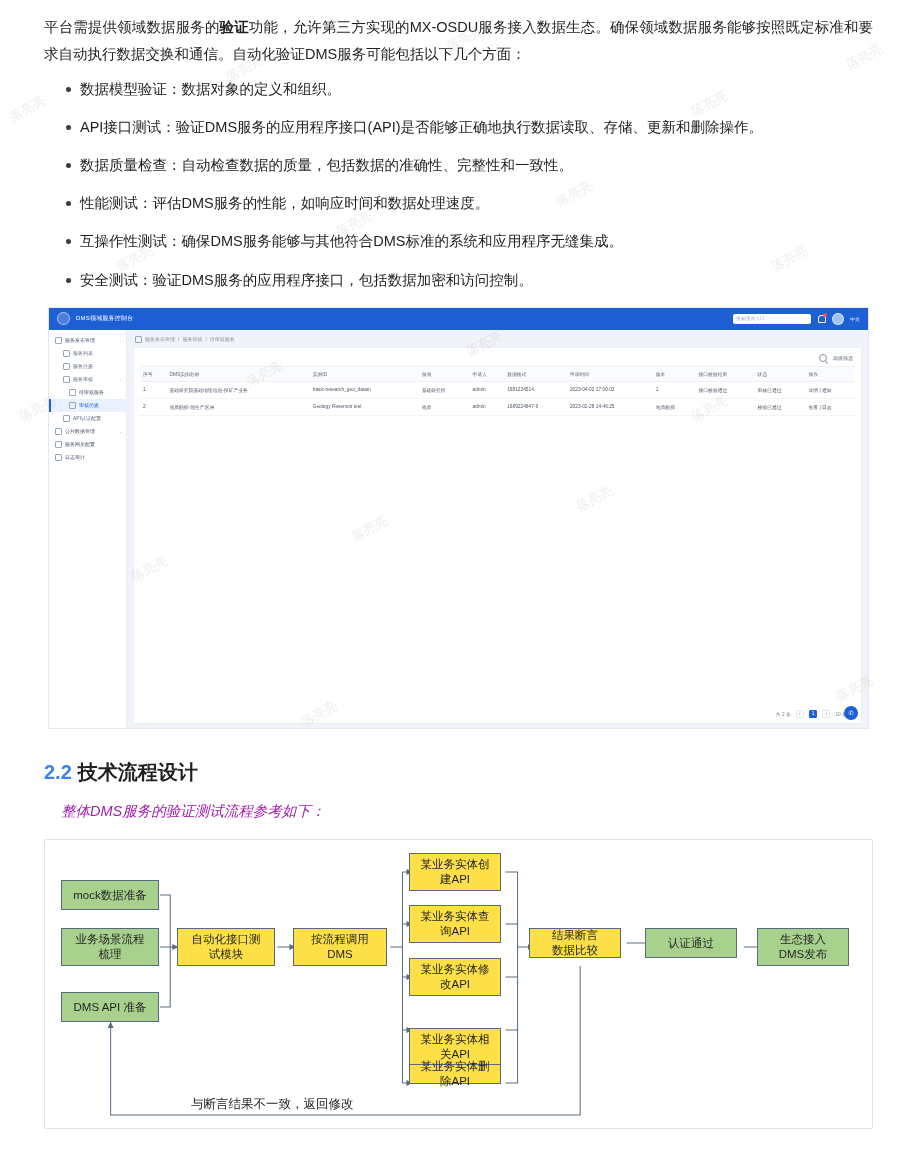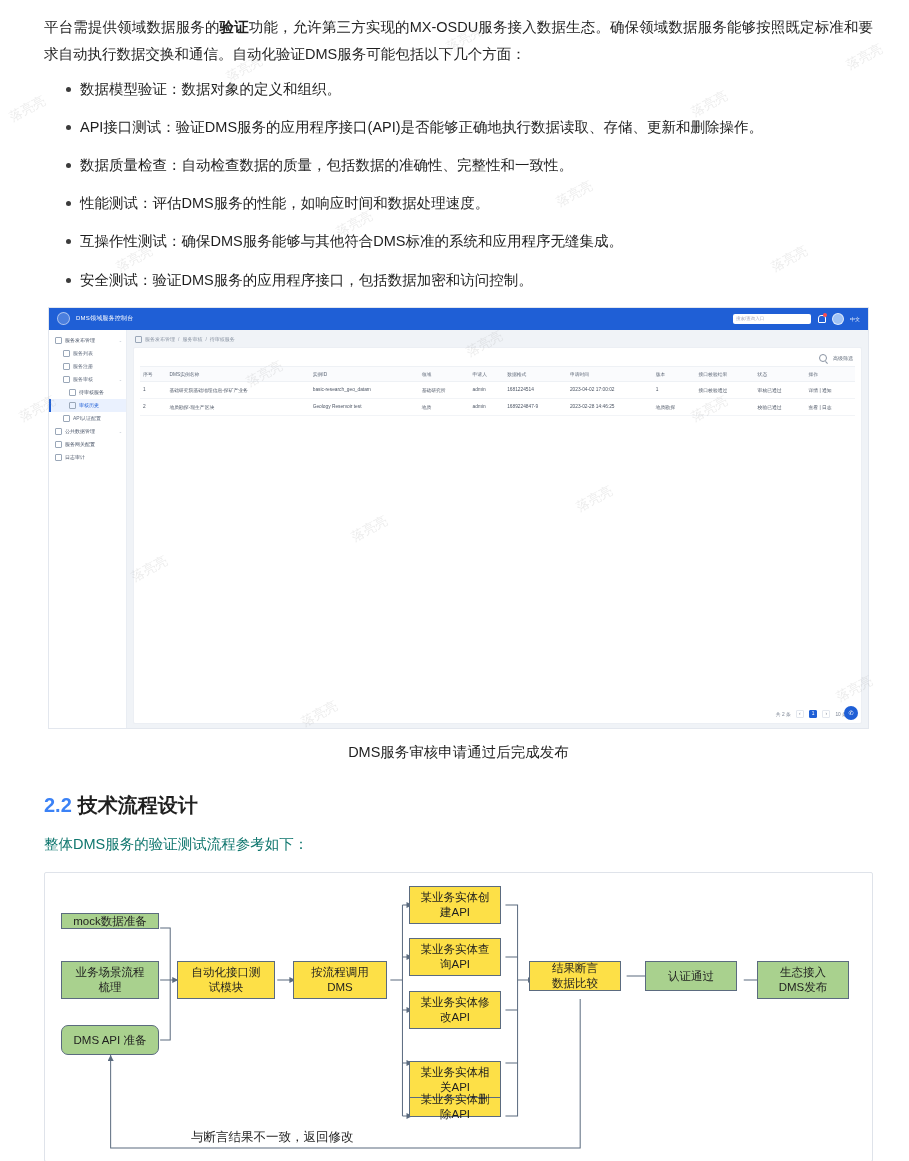--- a/index.html
+++ b/index.html
@@ -300,22 +300,23 @@
   
   h2.sec {
     font-size: 20px;
     font-weight: bold;
     color: #1f1f1f;
     margin: 30px 0 16px 0;
   }
   h2.sec .num { color: #3b82f6; margin-right: 6px; }
   p.lead {
     font-size: 14.5px;
-    color: #0f766e;
-    margin: 0 0 18px 0;
+    color: #a21caf;
+    margin: 0 0 18px 17px;
+    font-style: italic;
   }
 
   
   .flowbox {
     border: 1px solid #dfe3ea;
     border-radius: 2px;
     margin: 0 0 16px 0;
     height: 288px;
     position: relative;
     background: #fff;
@@ -514,21 +515,20 @@
                 <span>10 条/页</span>
               </div>
 
             </div>
           </div>
         </div>
 
         <div class="fab">✆</div>
       </div>
 
-      <div class="figcaption">DMS服务审核申请通过后完成发布</div>
     </div>
 
     <h2 class="sec">
       <span class="num">2.2</span><span>技术流程设计</span>
     </h2>
 
     <p class="lead">整体DMS服务的验证测试流程参考如下：</p>
 
     <div class="flowbox">
       <svg class="wires" viewBox="0 0 819 288" preserveAspectRatio="none">
@@ -558,26 +558,26 @@
         <path d="M456,190 H468" stroke="#5b6b7f" fill="none"></path>
         <path d="M456,243 H468 V107" stroke="#5b6b7f" fill="none"></path>
         <path d="M468,107 H484" stroke="#5b6b7f" fill="none" marker-end="url(#ah)"></path>
 
         <path d="M576,103 H600" stroke="#5b6b7f" fill="none" marker-end="url(#ah)"></path>
         <path d="M692,107 H712" stroke="#5b6b7f" fill="none" marker-end="url(#ah)"></path>
 
         <path d="M530,126 V275 H65 V182" stroke="#5b6b7f" fill="none" marker-end="url(#ah)"></path>
       </svg>
 
-      <div class="node n-green" style="left:16px;top:40px;width:98px;height:16px;">
+      <div class="node n-green" style="left:16px;top:40px;width:98px;height:30px;">
           <span>mock数据准备</span>
         </div>
       <div class="node n-green" style="left:16px;top:88px;width:98px;height:38px;white-space:pre-line;"><span>业务场景流程
 梳理</span></div>
-      <div class="node n-green" style="left:16px;top:152px;width:98px;height:30px;border-radius:7px;">
+      <div class="node n-green" style="left:16px;top:152px;width:98px;height:30px;">
           <span>DMS API 准备</span>
         </div>
       <div class="node n-blue" style="left:132px;top:88px;width:98px;height:38px;white-space:pre-line;"><span>自动化接口测
 试模块</span></div>
       <div class="node n-blue" style="left:248px;top:88px;width:94px;height:38px;white-space:pre-line;"><span>按流程调用
 DMS</span></div>
       <div class="node n-blue" style="left:364px;top:13px;width:92px;height:38px;white-space:pre-line;"><span>某业务实体创
 建API</span></div>
       <div class="node n-blue" style="left:364px;top:65px;width:92px;height:38px;white-space:pre-line;"><span>某业务实体查
 询API</span></div>

